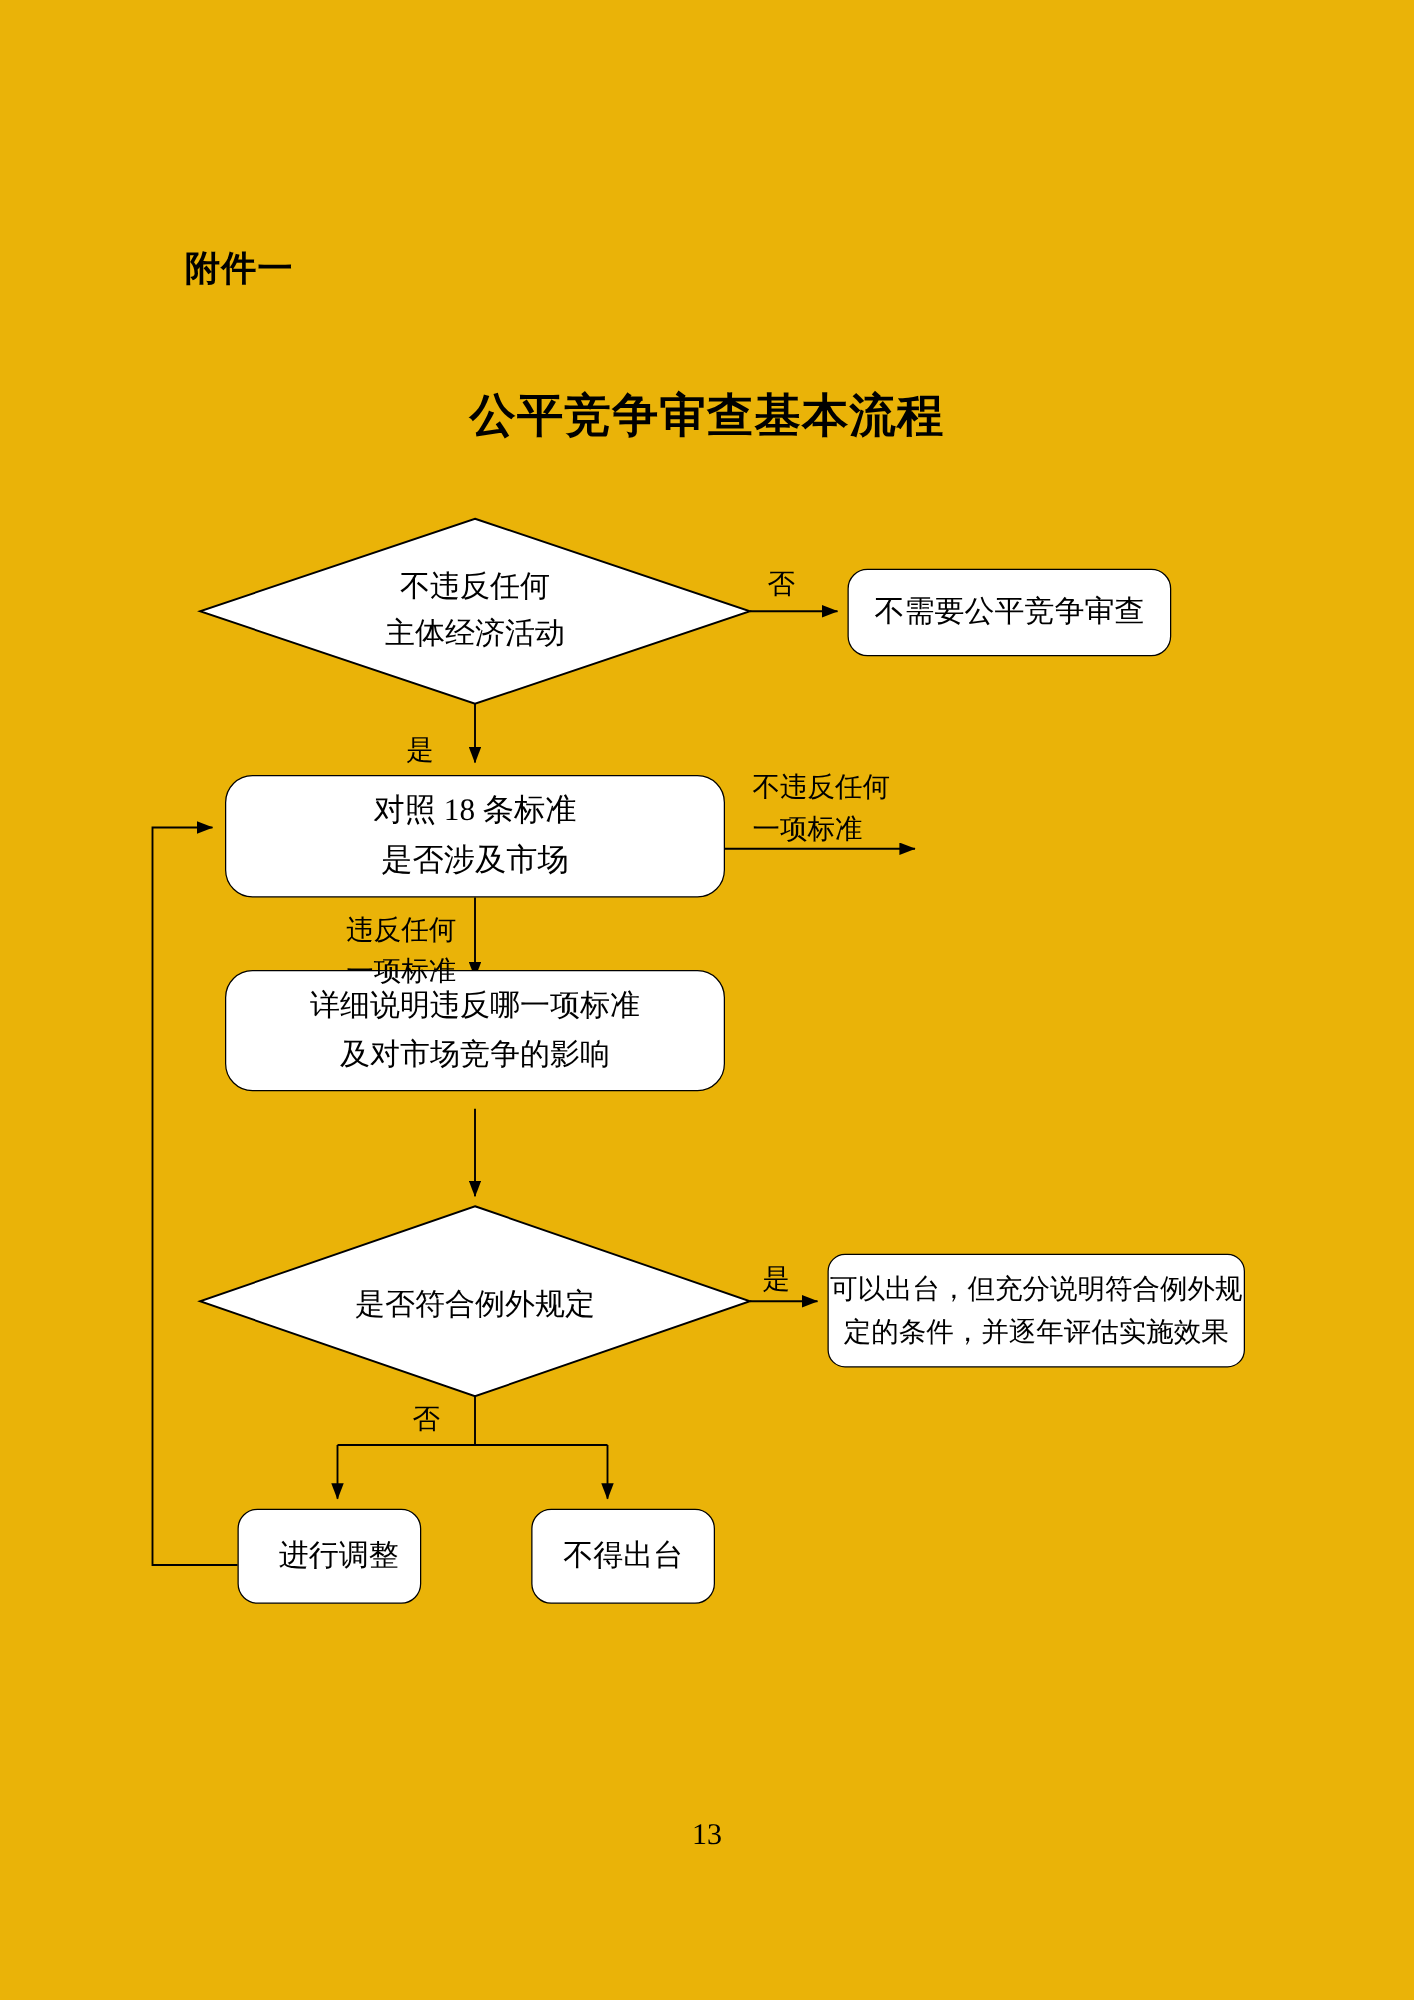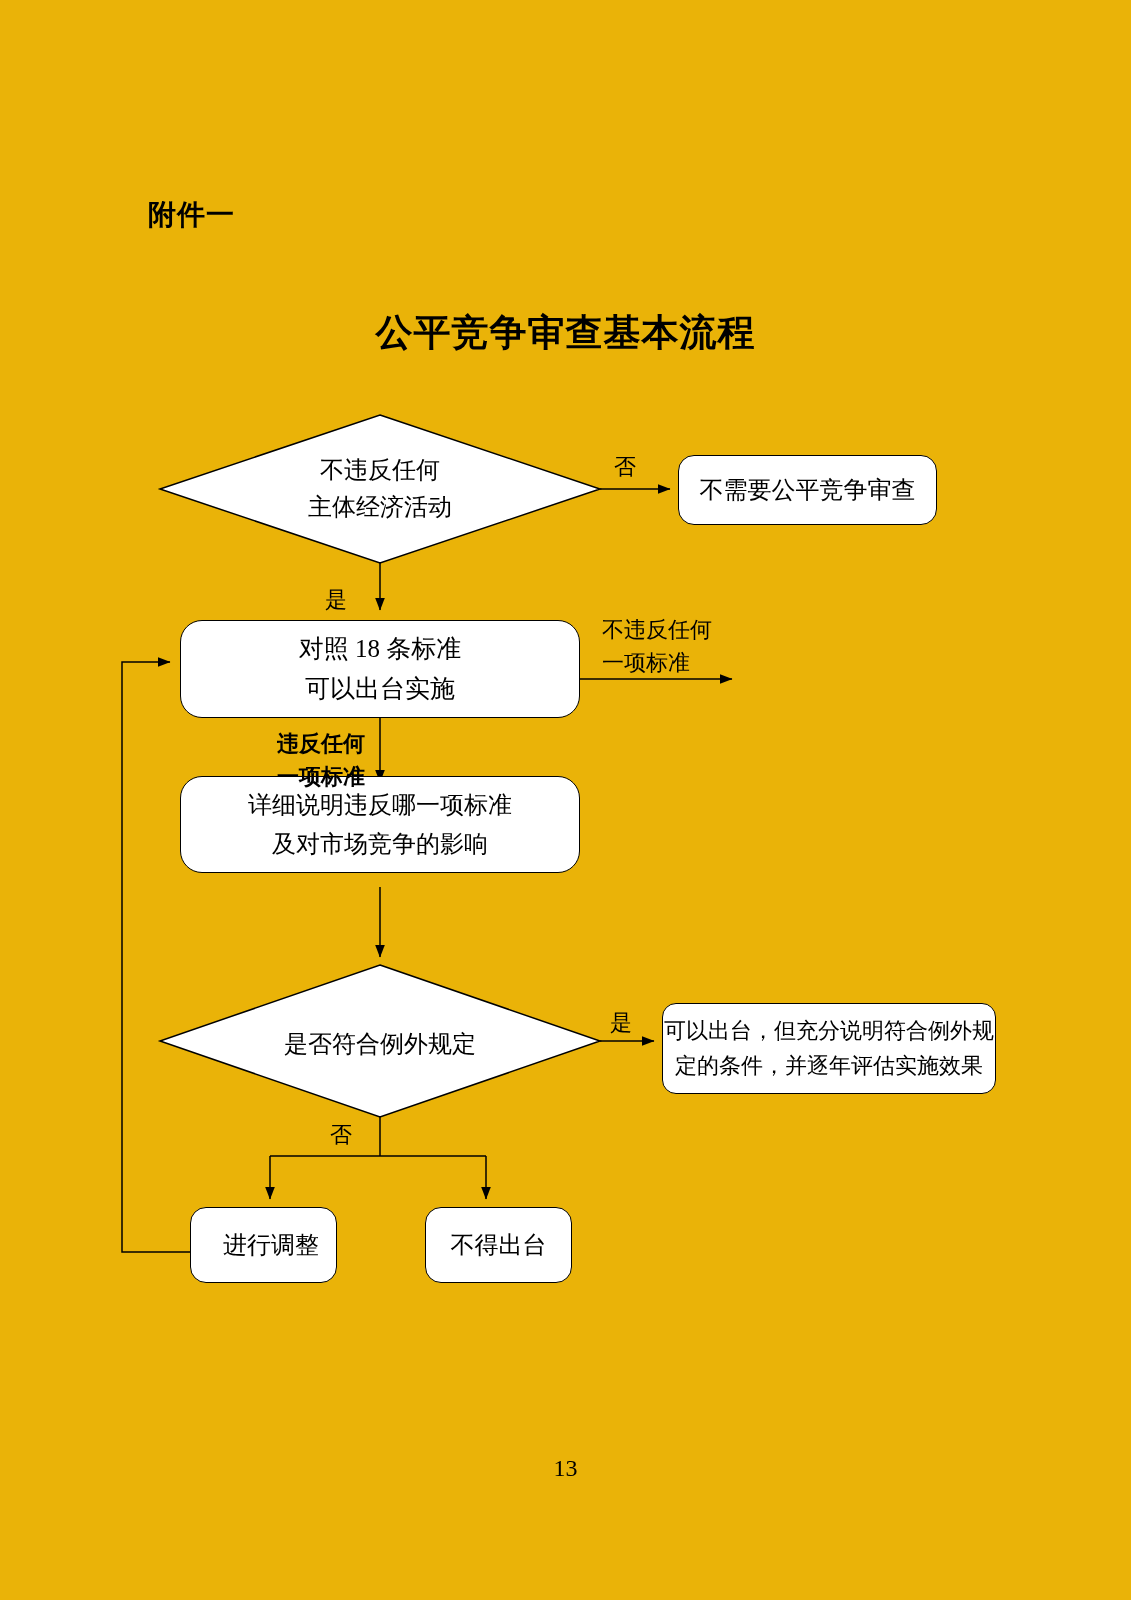--- a/index.html
+++ b/index.html
@@ -128,21 +128,21 @@
   <div class="diamond-text" style="left:230px; top:1026px; width:300px;">
     <span style="display:block">是否符合例外规定</span>
   </div>
 
   <div class="node" style="left:678px; top:455px; width:259px; height:70px; border-radius:16px;">
     <span>不需要公平竞争审查</span>
   </div>
 
   <div class="node" style="left:180px; top:620px; width:400px; height:98px; border-radius:22px; font-size:25px;">
     <span style="display:block">对照 18 条标准</span>
-    <span style="display:block">可以出台实施</span>
+    <span style="display:block">是否涉及市场</span>
   </div>
 
 
   <div class="node" style="left:180px; top:776px; width:400px; height:97px; border-radius:22px;">
     <span style="display:block">详细说明违反哪一项标准</span>
     <span style="display:block">及对市场竞争的影响</span>
   </div>
 
   <div class="node" style="left:662px; top:1003px; width:334px; height:91px; border-radius:14px; font-size:22px; line-height:1.55;">
     <span style="display:block">可以出台，但充分说明符合例外规</span>
@@ -156,21 +156,21 @@
   <div class="node" style="left:425px; top:1207px; width:147px; height:76px; border-radius:16px;">
     <span>不得出台</span>
   </div>
 
   <div class="edge-label" style="left:614px; top:450px;">否</div>
   <div class="edge-label" style="left:325px; top:583px;">是</div>
   <div class="edge-label" style="left:602px; top:613px;">
     <span style="display:block">不违反任何</span>
     <span style="display:block">一项标准</span>
   </div>
-  <div class="edge-label" style="left:277px; top:727px;font-weight:bold;">
+  <div class="edge-label" style="left:277px; top:727px;">
     <span style="display:block">违反任何</span>
     <span style="display:block">一项标准</span>
   </div>
   <div class="edge-label" style="left:610px; top:1006px;">是</div>
   <div class="edge-label" style="left:330px; top:1118px;">否</div>
 
   <div class="page-number">13</div>
 
 </div>
 

